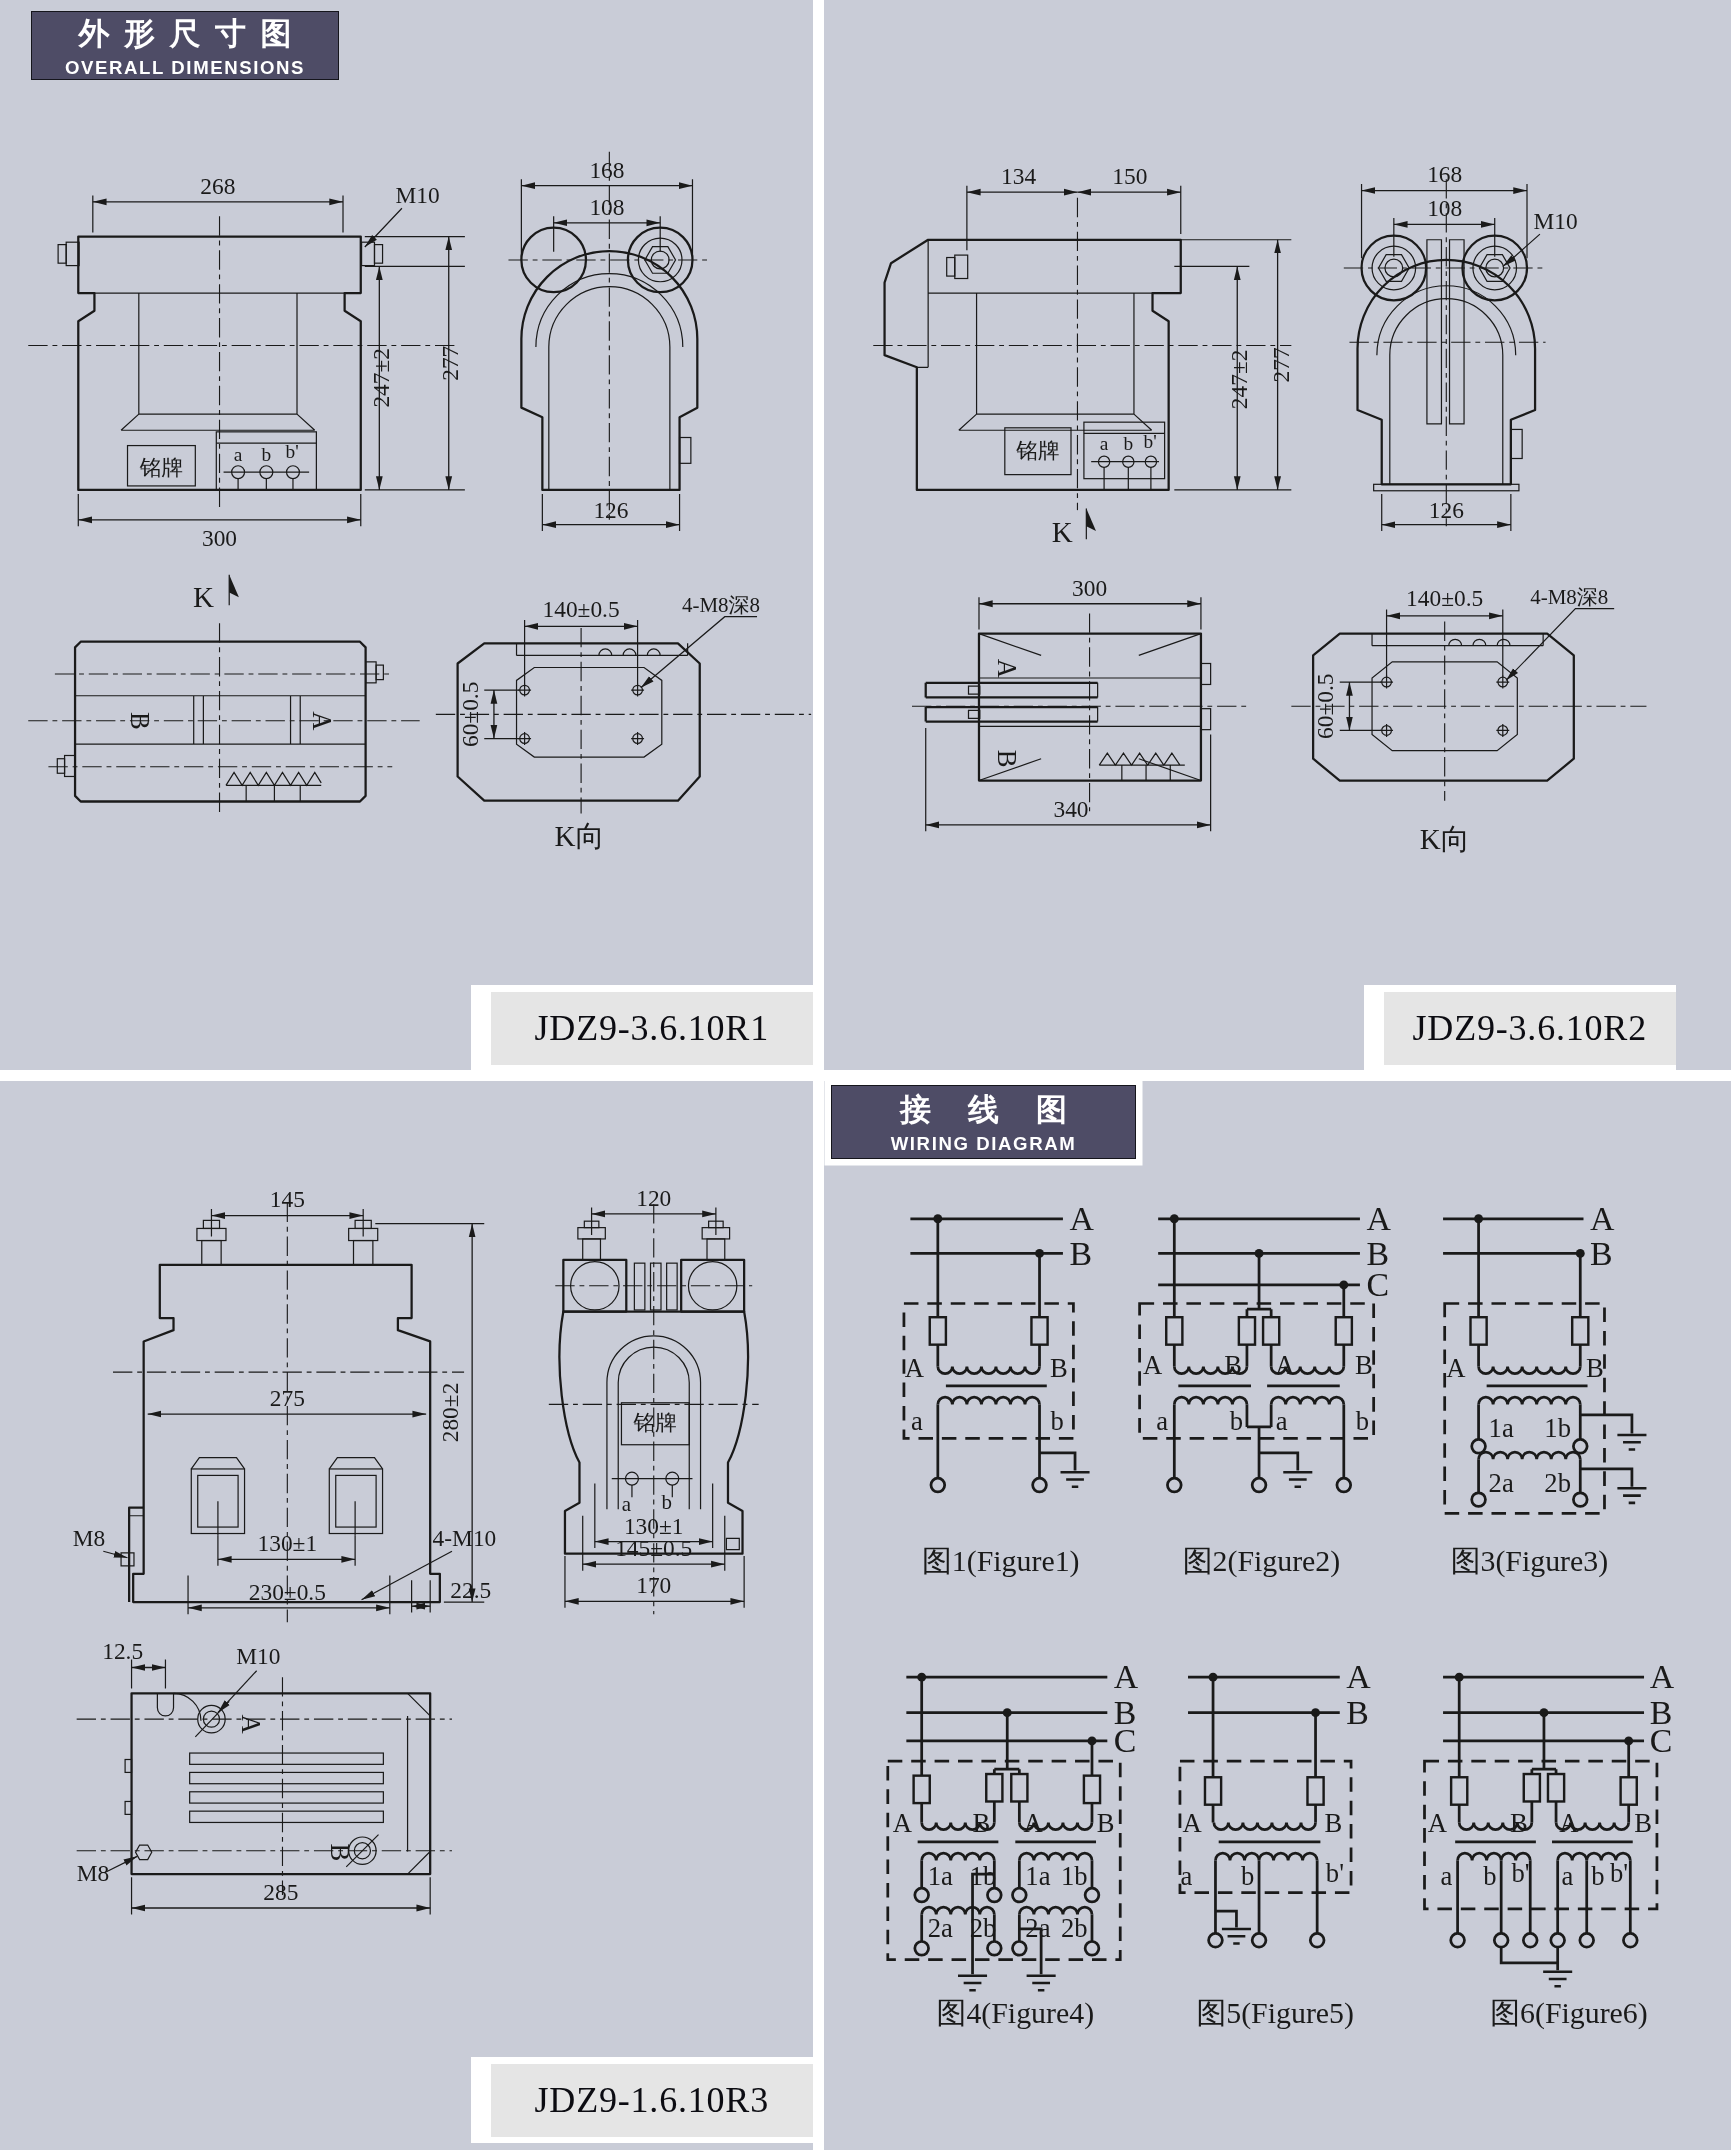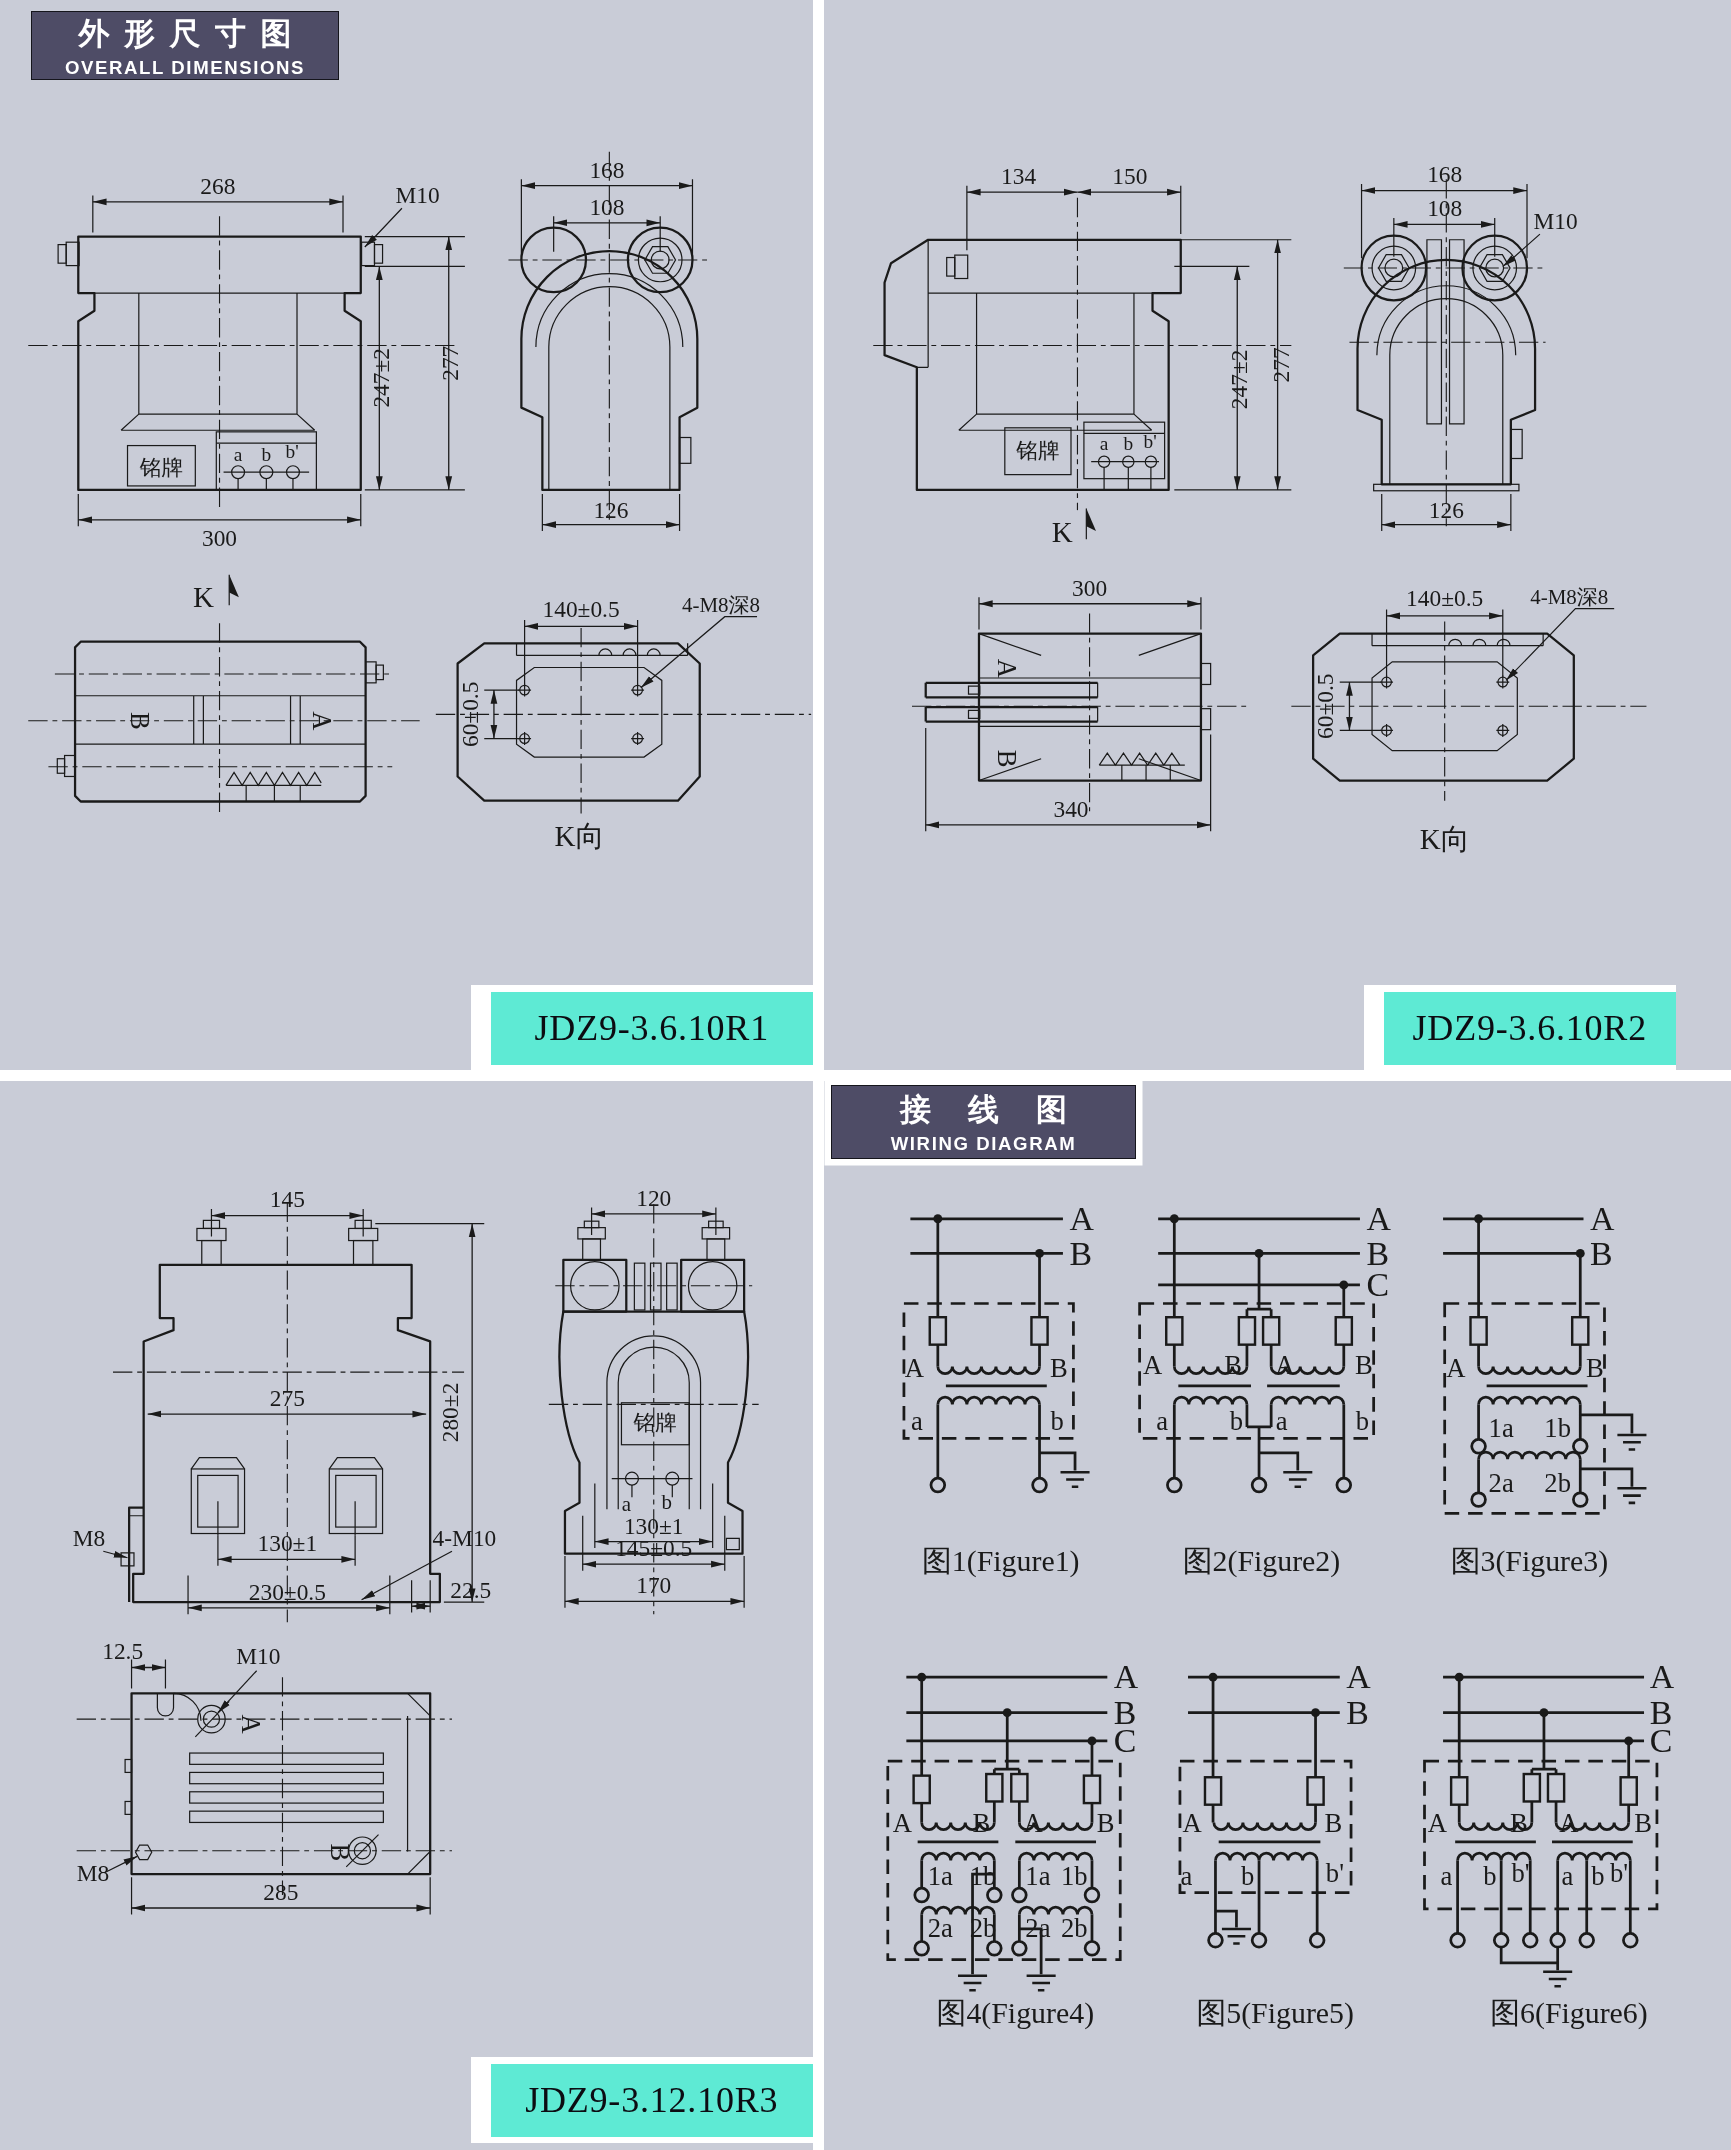--- a/index.html
+++ b/index.html
@@ -28,21 +28,21 @@
   .dot{fill:#1a1a1a;stroke:none;}
   .gnd{fill:none;stroke:#1a1a1a;stroke-width:3.2;}
   .hdr{position:absolute;background:#4e4c66;border:1.6px solid #15151c;color:#ffffff;
        display:flex;flex-direction:column;align-items:center;justify-content:center;box-sizing:border-box;}
   .hdr .l1{font:bold 31px "Liberation Sans","DejaVu Sans",sans-serif;letter-spacing:14.5px;text-indent:14.5px;white-space:nowrap;}
   .hdr .l2{font:bold 18.6px "Liberation Sans","DejaVu Sans",sans-serif;letter-spacing:1.6px;white-space:nowrap;margin-top:1.6px;}
   #hdr-dims{left:31px;top:11.3px;width:308px;height:69px;}
   #hdr-wiring{left:831px;top:1085px;width:305px;height:74px;box-shadow:0 0 0 6.5px #ffffff;}
   #hdr-wiring .l1{letter-spacing:37px;text-indent:37px;}
   .bar{position:absolute;background:#ffffff;}
-  .bar .in{position:absolute;left:6.5px;top:6.5px;right:0;bottom:6.5px;background:#5eead4;
+  .bar .in{position:absolute;left:6.5px;top:6.5px;right:0;bottom:6.5px;background:#e5e5e5;
            display:flex;align-items:center;justify-content:center;
            font:36px "Liberation Serif","DejaVu Serif",serif;letter-spacing:0.8px;color:#0c0c12;margin-left:13px;}
   #bar-r1{left:471px;top:985px;width:342px;height:86px;}
   #bar-r2{left:1364px;top:985px;width:312px;height:86px;}
   #bar-r3{left:471px;top:2057px;width:342px;height:86px;}
 </style>
 </head>
 <body>
 
 <div class="page">
@@ -584,16 +584,16 @@
     <div class="l2">WIRING DIAGRAM</div>
   </div>
 
   <div class="bar" id="bar-r1">
     <div class="in">JDZ9-3.6.10R1</div>
   </div>
   <div class="bar" id="bar-r2">
     <div class="in">JDZ9-3.6.10R2</div>
   </div>
   <div class="bar" id="bar-r3">
-    <div class="in">JDZ9-3.12.10R3</div>
+    <div class="in">JDZ9-1.6.10R3</div>
   </div>
 </div>
 
 
 </body></html>

